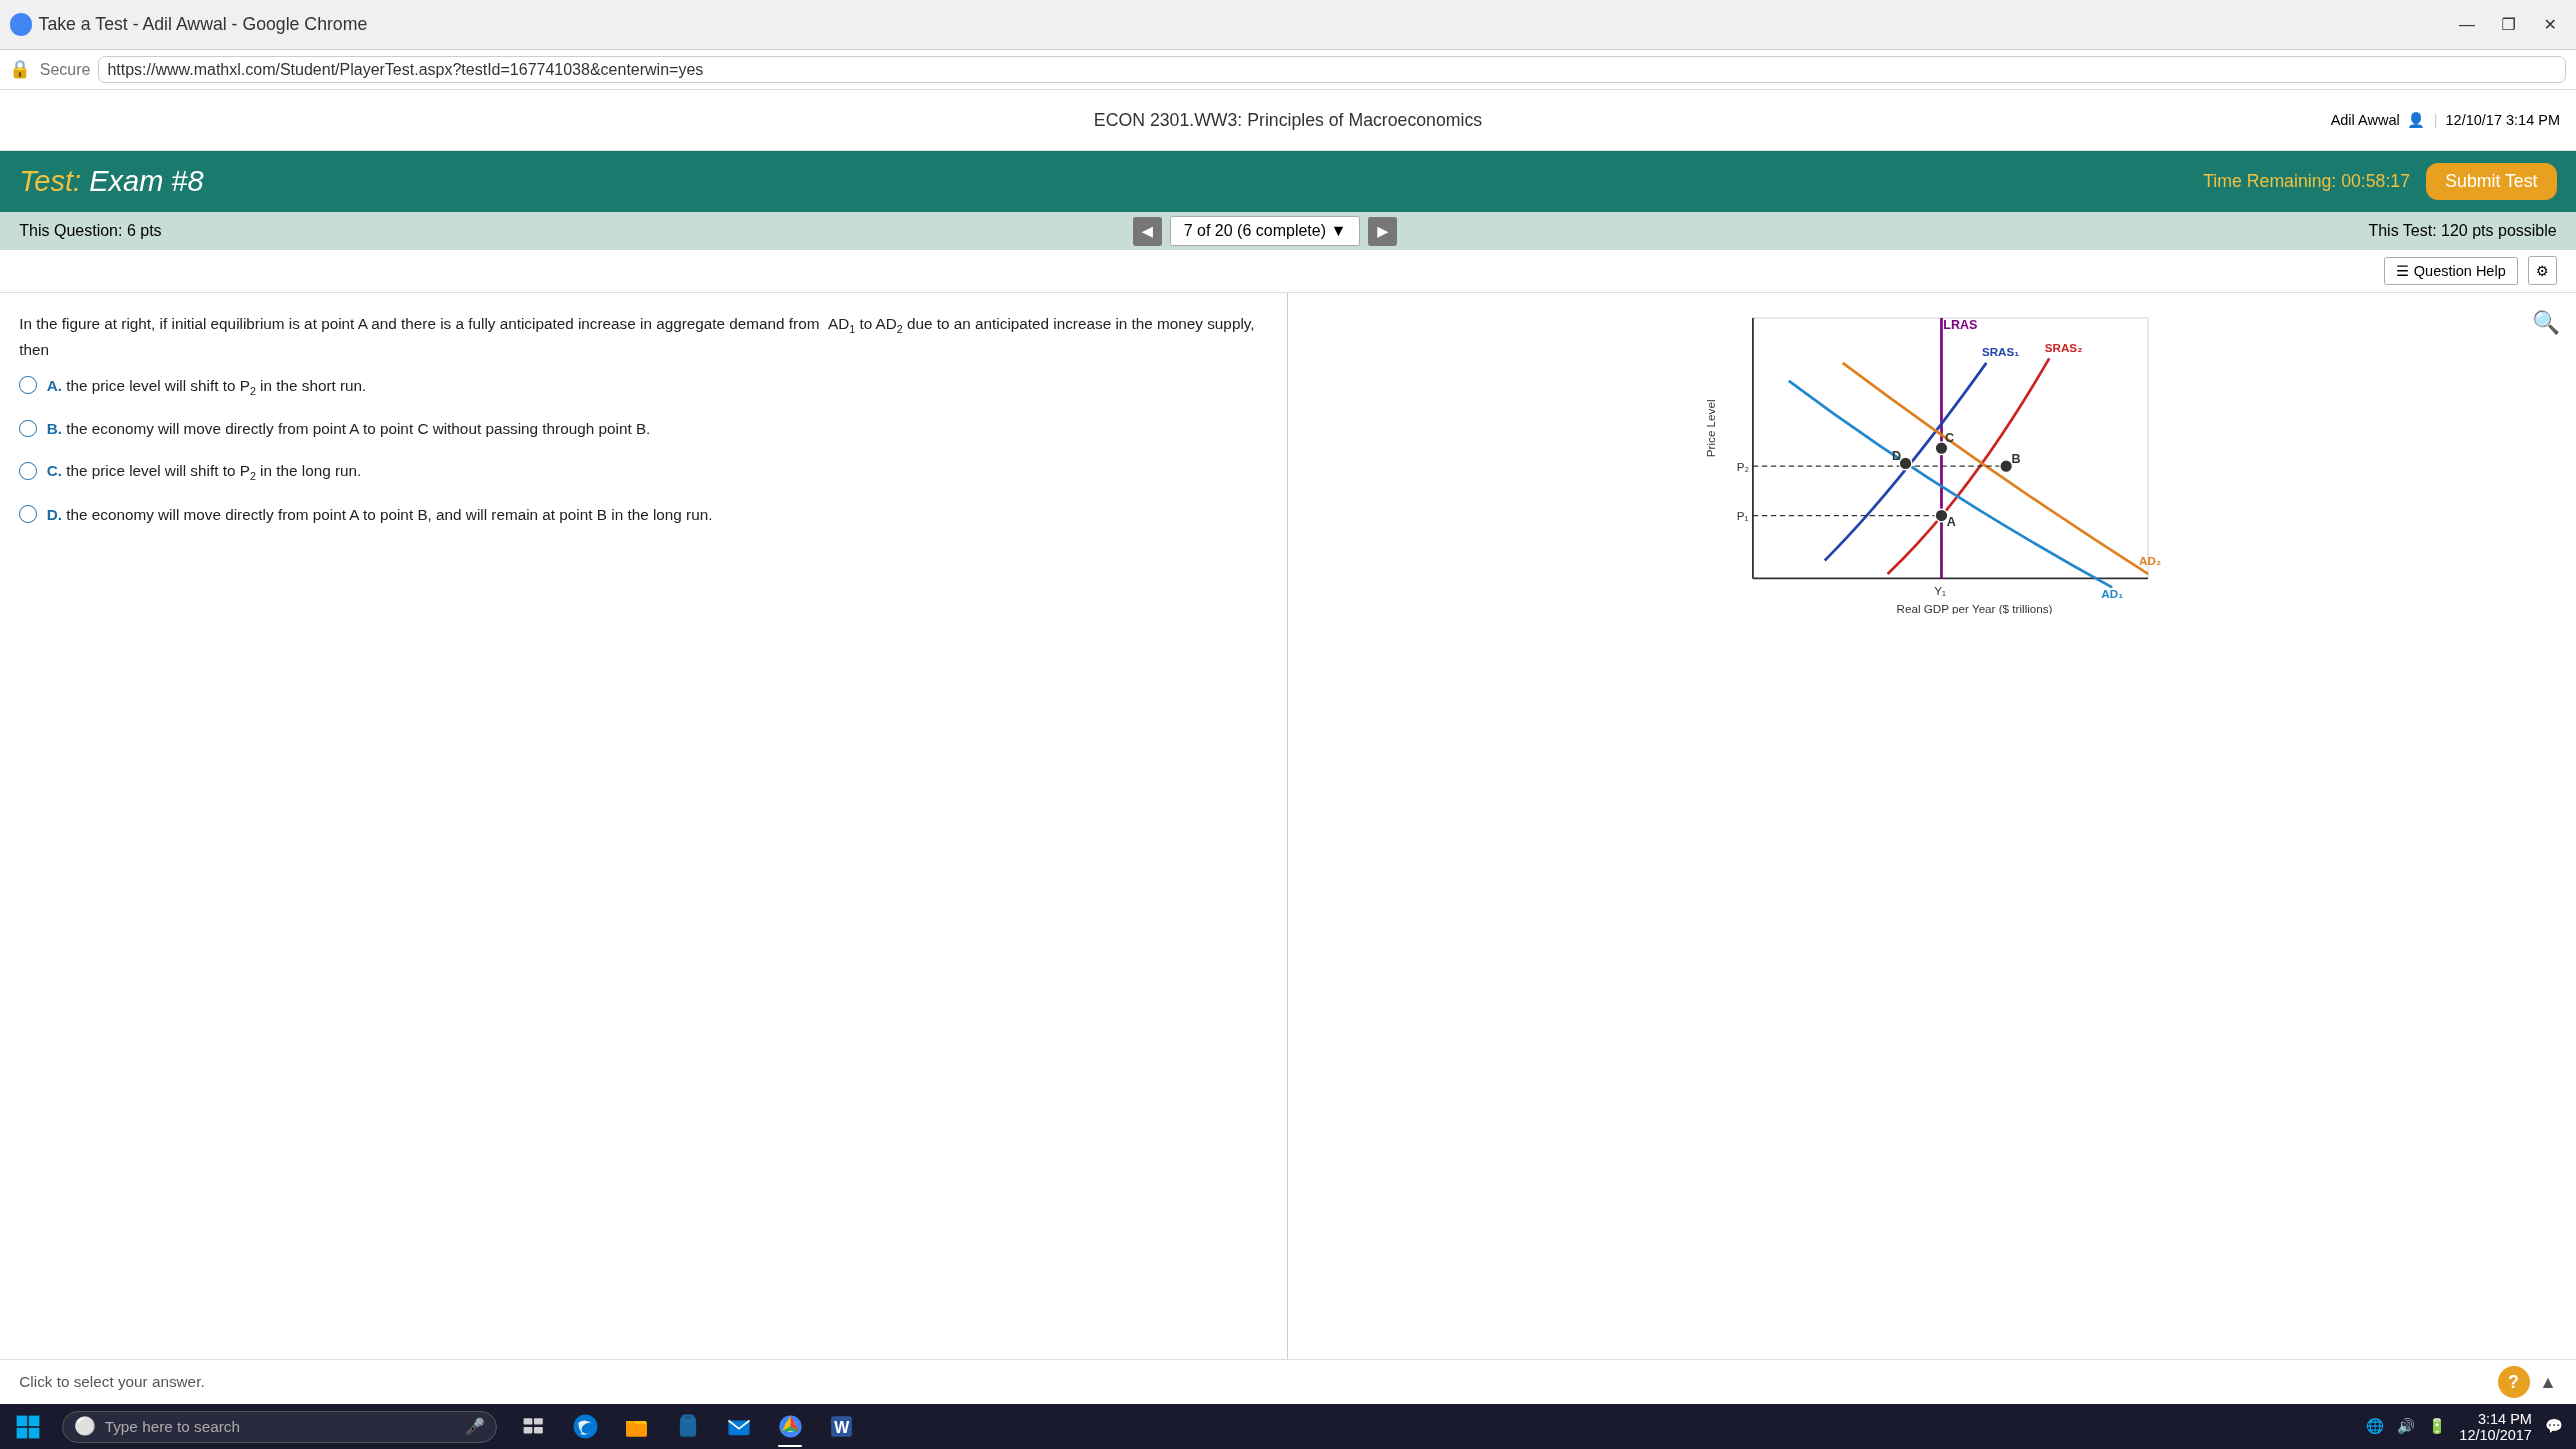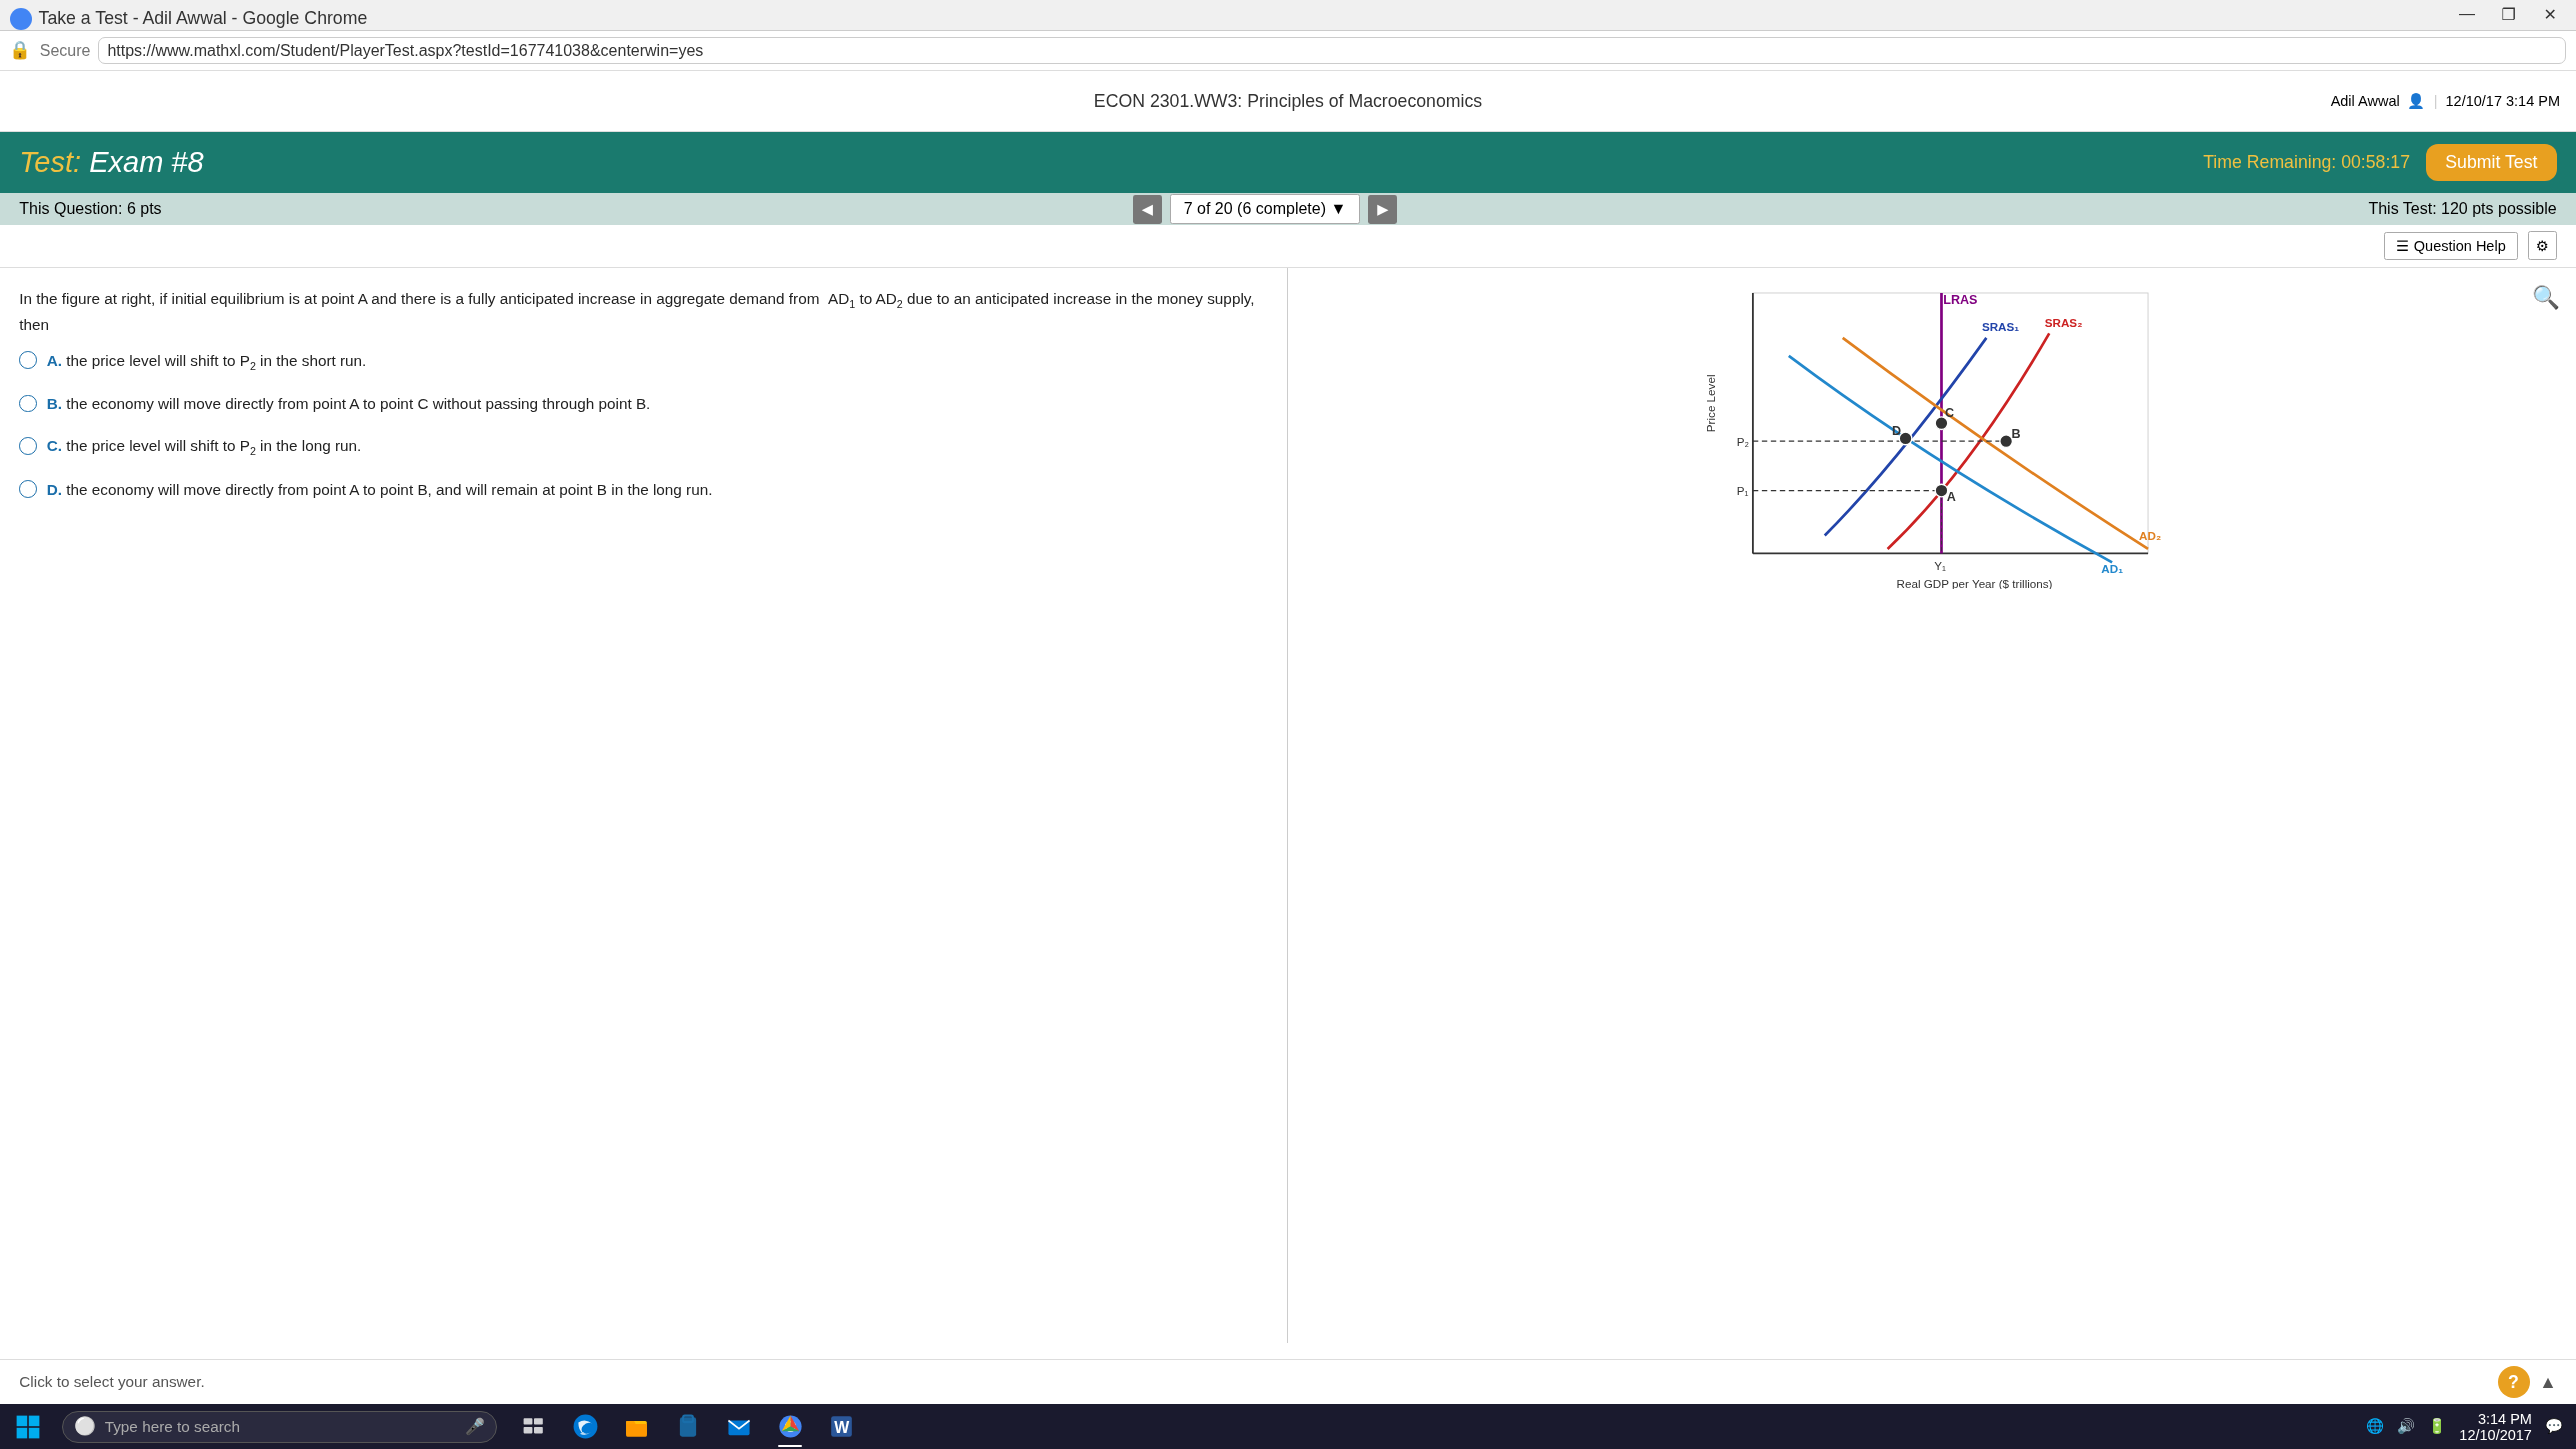--- a/index.html
+++ b/index.html
@@ -1,23 +1,23 @@
 <!DOCTYPE html>
 <html style="font-size:13px"><head>
   <meta charset="utf-8">
   <style>
     * { margin: 0; padding: 0; box-sizing: border-box; }
     body { font-family: Arial, sans-serif; font-size: 10.5px; background: #fff; width: 2576px; height: 1449px; overflow: hidden; }
 
     
     .title-bar {
       background: #f0f0f0;
-      height: 31px;
-      display: flex;
-      align-items: flex-end;
+      height: 50px;
+      display: flex;
+      align-items: center;
       justify-content: space-between;
       padding: 0 9.7px;
       border-bottom: 0.8px solid #ccc;
     }
     .title-bar-left { display: flex; align-items: center; gap: 6.4px; font-size: 17.7px; }
     .title-bar-right { display: flex; align-items: center; gap: 9.7px; }
     .title-bar-btn {
       width: 32px; height: 32px;
       display: flex; align-items: center; justify-content: center;
       cursor: pointer; font-size: 16px; color: #333;
@@ -82,21 +82,21 @@
       border: none;
       padding: 8px 19.3px;
       font-size: 17.7px;
       border-radius: 12px;
       cursor: pointer;
     }
 
     
     .question-nav-bar {
       background: #c8dcd8;
-      height: 32px;
+      height: 38px;
       display: flex;
       align-items: center;
       justify-content: space-between;
       padding: 0 19.3px;
     }
     .question-pts { font-size: 16px; }
     .question-nav-center { display: flex; align-items: center; gap: 8px; }
     .nav-btn {
       width: 29px; height: 29px;
       background: #777;

